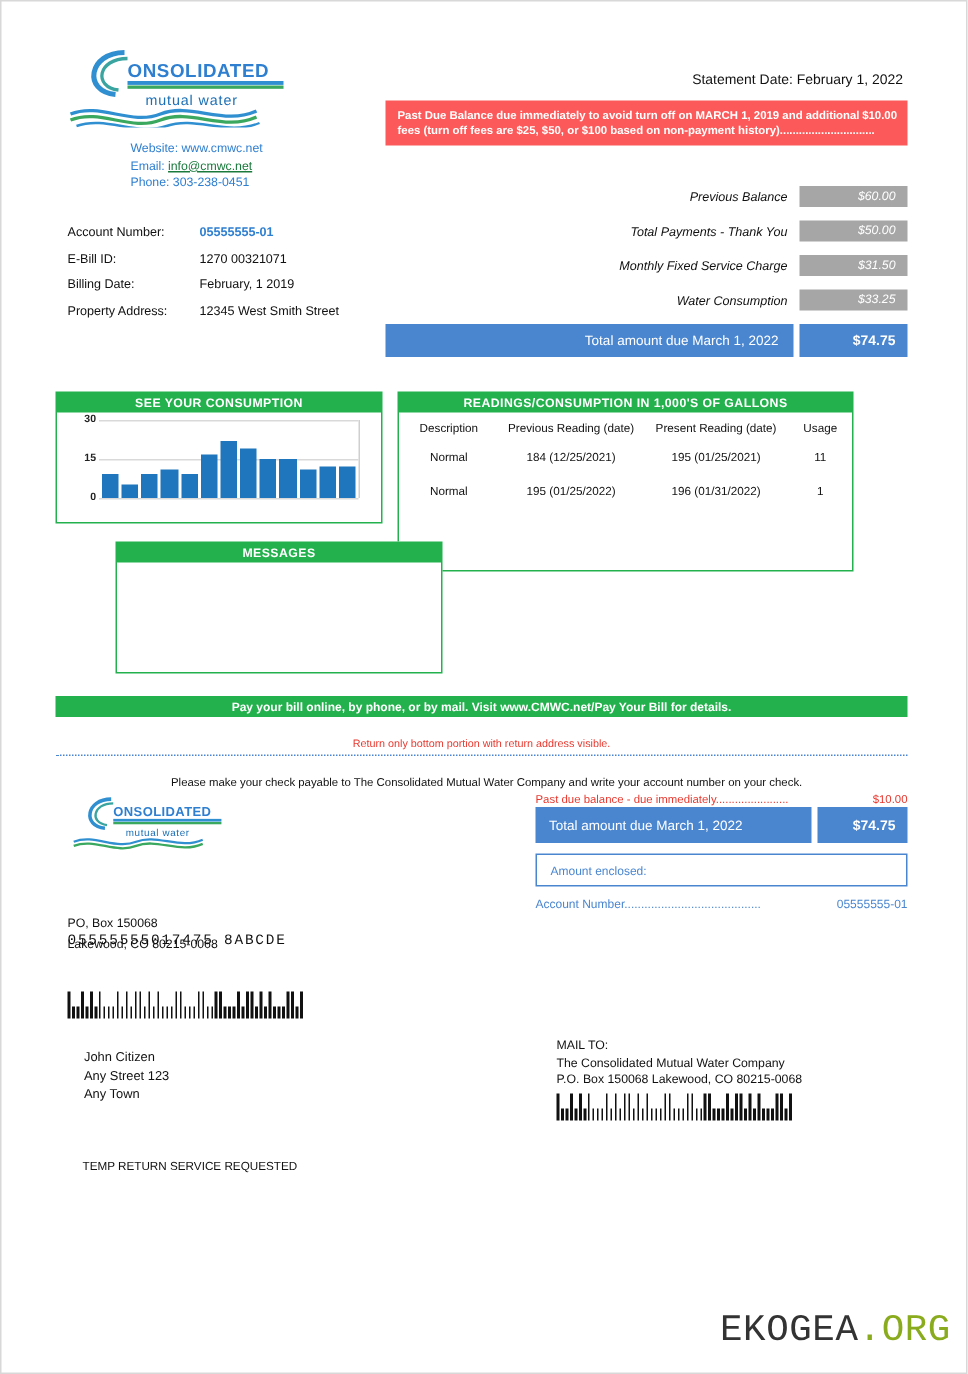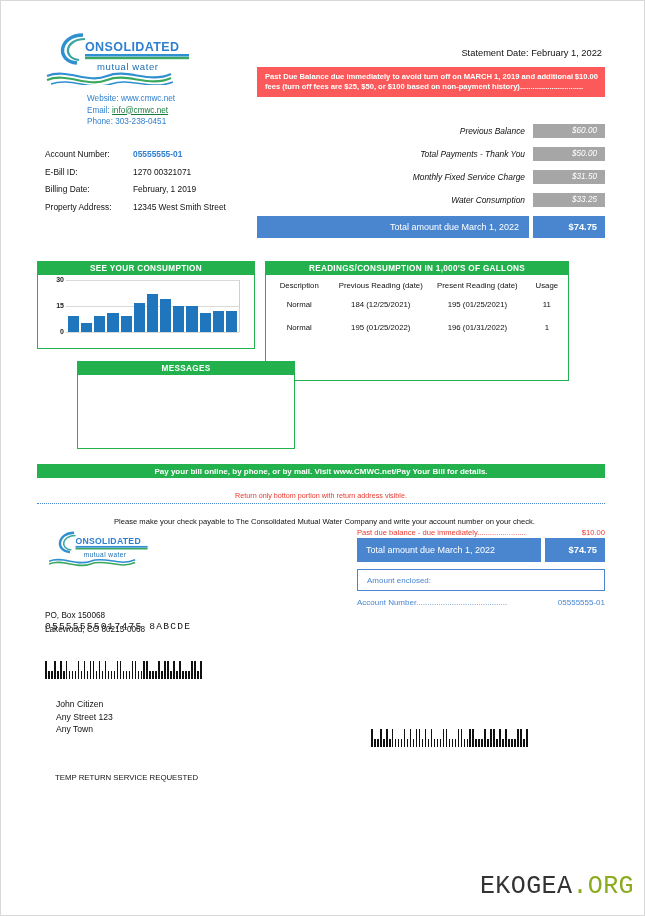--- a/index.html
+++ b/index.html
@@ -374,20 +374,25 @@
 
   <div class="barcode" id="barcode-1" style="left:44px;top:660px;height:20px;"><span style="width: 1.6px; height: 18px;"></span><span style="width: 1.6px; height: 8px;"></span><span style="width: 1.6px; height: 8px;"></span><span style="width: 1.6px; height: 18px;"></span><span style="width: 1.6px; height: 8px;"></span><span style="width: 1.6px; height: 18px;"></span><span style="width: 1.6px; height: 8px;"></span><span style="width: 1.6px; height: 18px;"></span><span style="width: 1.6px; height: 8px;"></span><span style="width: 1.6px; height: 8px;"></span><span style="width: 1.6px; height: 8px;"></span><span style="width: 1.6px; height: 18px;"></span><span style="width: 1.6px; height: 8px;"></span><span style="width: 1.6px; height: 18px;"></span><span style="width: 1.6px; height: 8px;"></span><span style="width: 1.6px; height: 18px;"></span><span style="width: 1.6px; height: 18px;"></span><span style="width: 1.6px; height: 8px;"></span><span style="width: 1.6px; height: 18px;"></span><span style="width: 1.6px; height: 8px;"></span><span style="width: 1.6px; height: 18px;"></span><span style="width: 1.6px; height: 8px;"></span><span style="width: 1.6px; height: 8px;"></span><span style="width: 1.6px; height: 8px;"></span><span style="width: 1.6px; height: 18px;"></span><span style="width: 1.6px; height: 18px;"></span><span style="width: 1.6px; height: 8px;"></span><span style="width: 1.6px; height: 8px;"></span><span style="width: 1.6px; height: 8px;"></span><span style="width: 1.6px; height: 18px;"></span><span style="width: 1.6px; height: 18px;"></span><span style="width: 1.6px; height: 8px;"></span><span style="width: 1.6px; height: 8px;"></span><span style="width: 1.6px; height: 18px;"></span><span style="width: 1.6px; height: 18px;"></span><span style="width: 1.6px; height: 8px;"></span><span style="width: 1.6px; height: 8px;"></span><span style="width: 1.6px; height: 8px;"></span><span style="width: 1.6px; height: 18px;"></span><span style="width: 1.6px; height: 8px;"></span><span style="width: 1.6px; height: 18px;"></span><span style="width: 1.6px; height: 18px;"></span><span style="width: 1.6px; height: 8px;"></span><span style="width: 1.6px; height: 18px;"></span><span style="width: 1.6px; height: 8px;"></span><span style="width: 1.6px; height: 18px;"></span><span style="width: 1.6px; height: 8px;"></span><span style="width: 1.6px; height: 8px;"></span><span style="width: 1.6px; height: 8px;"></span><span style="width: 1.6px; height: 18px;"></span><span style="width: 1.6px; height: 18px;"></span><span style="width: 1.6px; height: 8px;"></span><span style="width: 1.6px; height: 18px;"></span></div>
   <div class="barcode" id="barcode-2" style="left:370px;top:728px;height:20px;"><span style="width: 1.6px; height: 18px;"></span><span style="width: 1.6px; height: 8px;"></span><span style="width: 1.6px; height: 8px;"></span><span style="width: 1.6px; height: 18px;"></span><span style="width: 1.6px; height: 8px;"></span><span style="width: 1.6px; height: 18px;"></span><span style="width: 1.6px; height: 8px;"></span><span style="width: 1.6px; height: 18px;"></span><span style="width: 1.6px; height: 8px;"></span><span style="width: 1.6px; height: 8px;"></span><span style="width: 1.6px; height: 8px;"></span><span style="width: 1.6px; height: 18px;"></span><span style="width: 1.6px; height: 8px;"></span><span style="width: 1.6px; height: 18px;"></span><span style="width: 1.6px; height: 8px;"></span><span style="width: 1.6px; height: 18px;"></span><span style="width: 1.6px; height: 18px;"></span><span style="width: 1.6px; height: 8px;"></span><span style="width: 1.6px; height: 18px;"></span><span style="width: 1.6px; height: 8px;"></span><span style="width: 1.6px; height: 18px;"></span><span style="width: 1.6px; height: 8px;"></span><span style="width: 1.6px; height: 8px;"></span><span style="width: 1.6px; height: 8px;"></span><span style="width: 1.6px; height: 18px;"></span><span style="width: 1.6px; height: 18px;"></span><span style="width: 1.6px; height: 8px;"></span><span style="width: 1.6px; height: 8px;"></span><span style="width: 1.6px; height: 8px;"></span><span style="width: 1.6px; height: 18px;"></span><span style="width: 1.6px; height: 18px;"></span><span style="width: 1.6px; height: 8px;"></span><span style="width: 1.6px; height: 8px;"></span><span style="width: 1.6px; height: 18px;"></span><span style="width: 1.6px; height: 18px;"></span><span style="width: 1.6px; height: 8px;"></span><span style="width: 1.6px; height: 8px;"></span><span style="width: 1.6px; height: 8px;"></span><span style="width: 1.6px; height: 18px;"></span><span style="width: 1.6px; height: 8px;"></span><span style="width: 1.6px; height: 18px;"></span><span style="width: 1.6px; height: 18px;"></span><span style="width: 1.6px; height: 8px;"></span><span style="width: 1.6px; height: 18px;"></span><span style="width: 1.6px; height: 8px;"></span><span style="width: 1.6px; height: 18px;"></span><span style="width: 1.6px; height: 8px;"></span><span style="width: 1.6px; height: 8px;"></span><span style="width: 1.6px; height: 8px;"></span><span style="width: 1.6px; height: 18px;"></span><span style="width: 1.6px; height: 18px;"></span><span style="width: 1.6px; height: 8px;"></span><span style="width: 1.6px; height: 18px;"></span></div>
 
   <div class="cust-addr">
     <div>John Citizen</div>
     <div>Any Street 123</div>
     <div>Any Town</div>
   </div>
 
+  <div class="mail-to">
+    <div>MAIL TO:</div>
+    <div>The Consolidated Mutual Water Company</div>
+    <div>P.O. Box 150068 Lakewood, CO 80215-0068</div>
+  </div>
 
   <div class="temp-return">TEMP RETURN SERVICE REQUESTED</div>
 
   <div class="ekogea">
     <span class="a">EKOGEA</span><span class="b">.ORG</span>
   </div>
 
 </div>
 
 </body></html>

